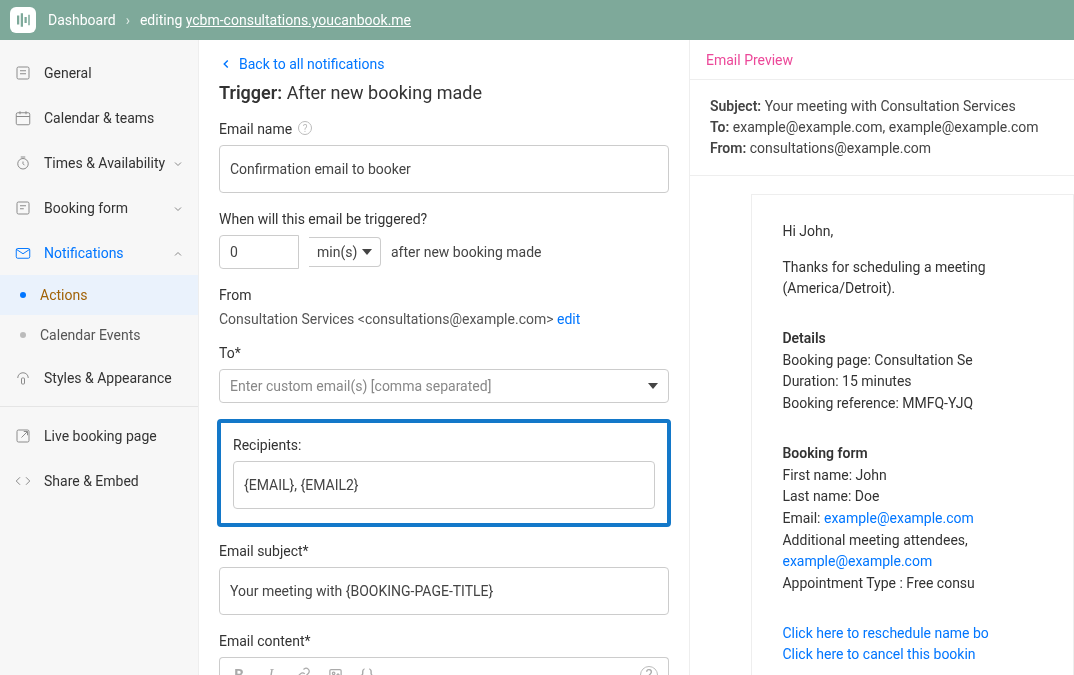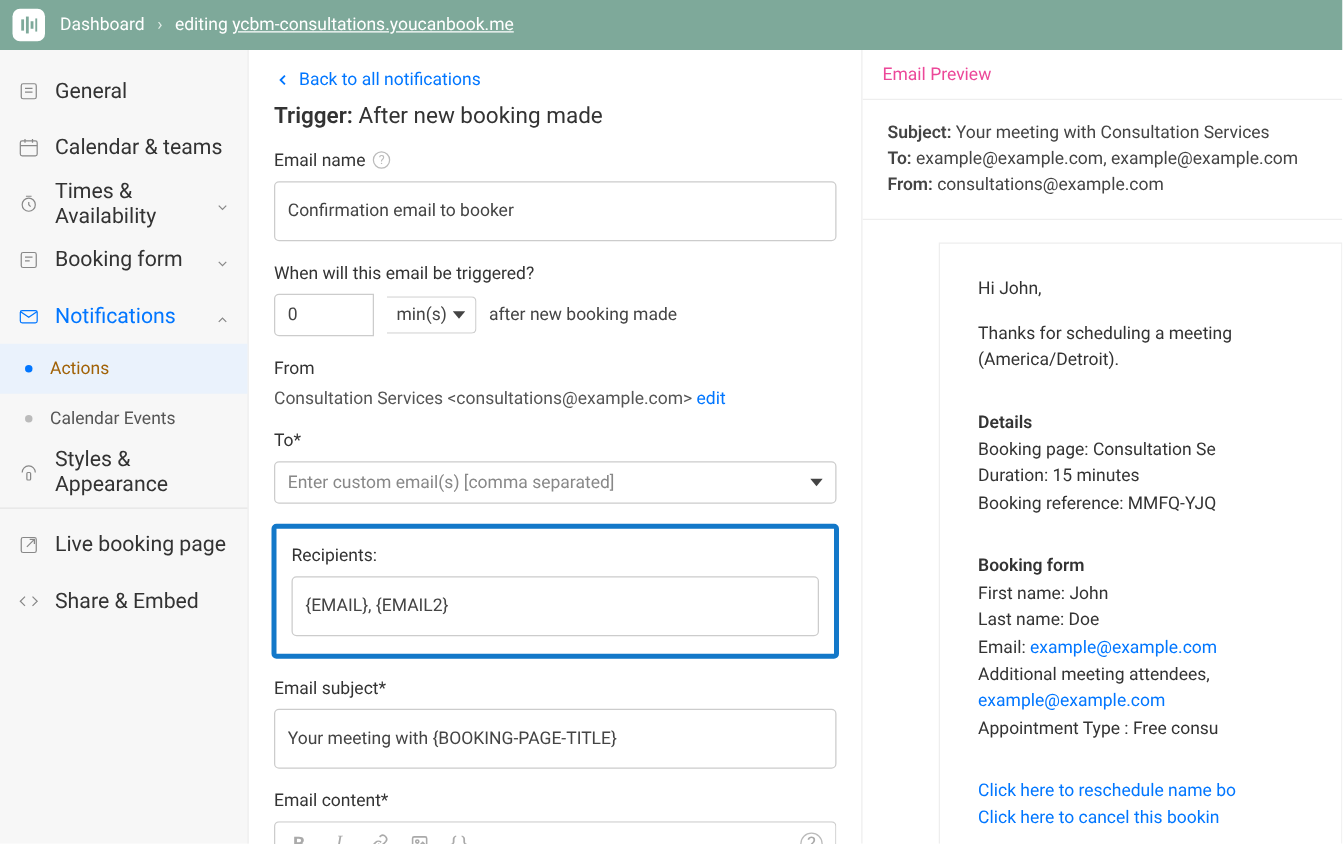--- a/index.html
+++ b/index.html
@@ -4,21 +4,21 @@
 <style>
 * { box-sizing: border-box; margin: 0; padding: 0; font-family: -apple-system, BlinkMacSystemFont, "Segoe UI", Roboto, Helvetica, Arial, sans-serif; }
 body { width: 1074px; height: 675px; overflow: hidden; background: #fff; }
 .topbar { background: #7ea99a; height: 40px; display: flex; align-items: center; padding: 0 10px; color: #fff; font-size: 14px; }
 .logo-box { width: 26px; height: 26px; background: #fff; border-radius: 6px; display: flex; align-items: center; justify-content: center; margin-right: 12px; }
 .logo-box svg { width: 18px; height: 18px; }
 .breadcrumb-sep { margin: 0 10px; color: #e0ece7; }
 .breadcrumb-link { text-decoration: underline; }
 .shell { display: flex; height: 635px; }
 .sidebar { width: 199px; background: #f7f7f7; border-right: 1px solid #eee; padding-top: 10px; }
-.side-item { display: flex; align-items: center; height: 45px; padding: 0 14px; font-size: 17px; color: #333; cursor: pointer; position: relative; }
+.side-item { display: flex; align-items: center; height: 45px; padding: 0 14px; font-size: 14px; color: #333; cursor: pointer; position: relative; }
 .side-item.active { color: #0176ff; background: #eef5ff00; }
 .side-icon { width: 18px; height: 18px; margin-right: 12px; display: inline-flex; align-items: center; justify-content: center; }
 .side-icon svg { width: 18px; height: 18px; stroke: #888; fill: none; stroke-width: 1.3; }
 .side-item.active .side-icon svg { stroke: #0176ff; }
 .side-chevron { margin-left: auto; width: 12px; height: 12px; }
 .side-chevron svg { width: 12px; height: 12px; stroke: #888; fill: none; stroke-width: 2; }
 .sub-item { display: flex; align-items: center; height: 40px; padding: 0 14px 0 20px; font-size: 14px; color: #555; cursor: pointer; }
 .sub-bullet { width: 6px; height: 6px; border-radius: 50%; background: #bbb; margin-right: 14px; }
 .sub-item.active { color: #a16207; background: #eaf2fc; }
 .sub-item.active .sub-bullet { background: #0176ff; }

